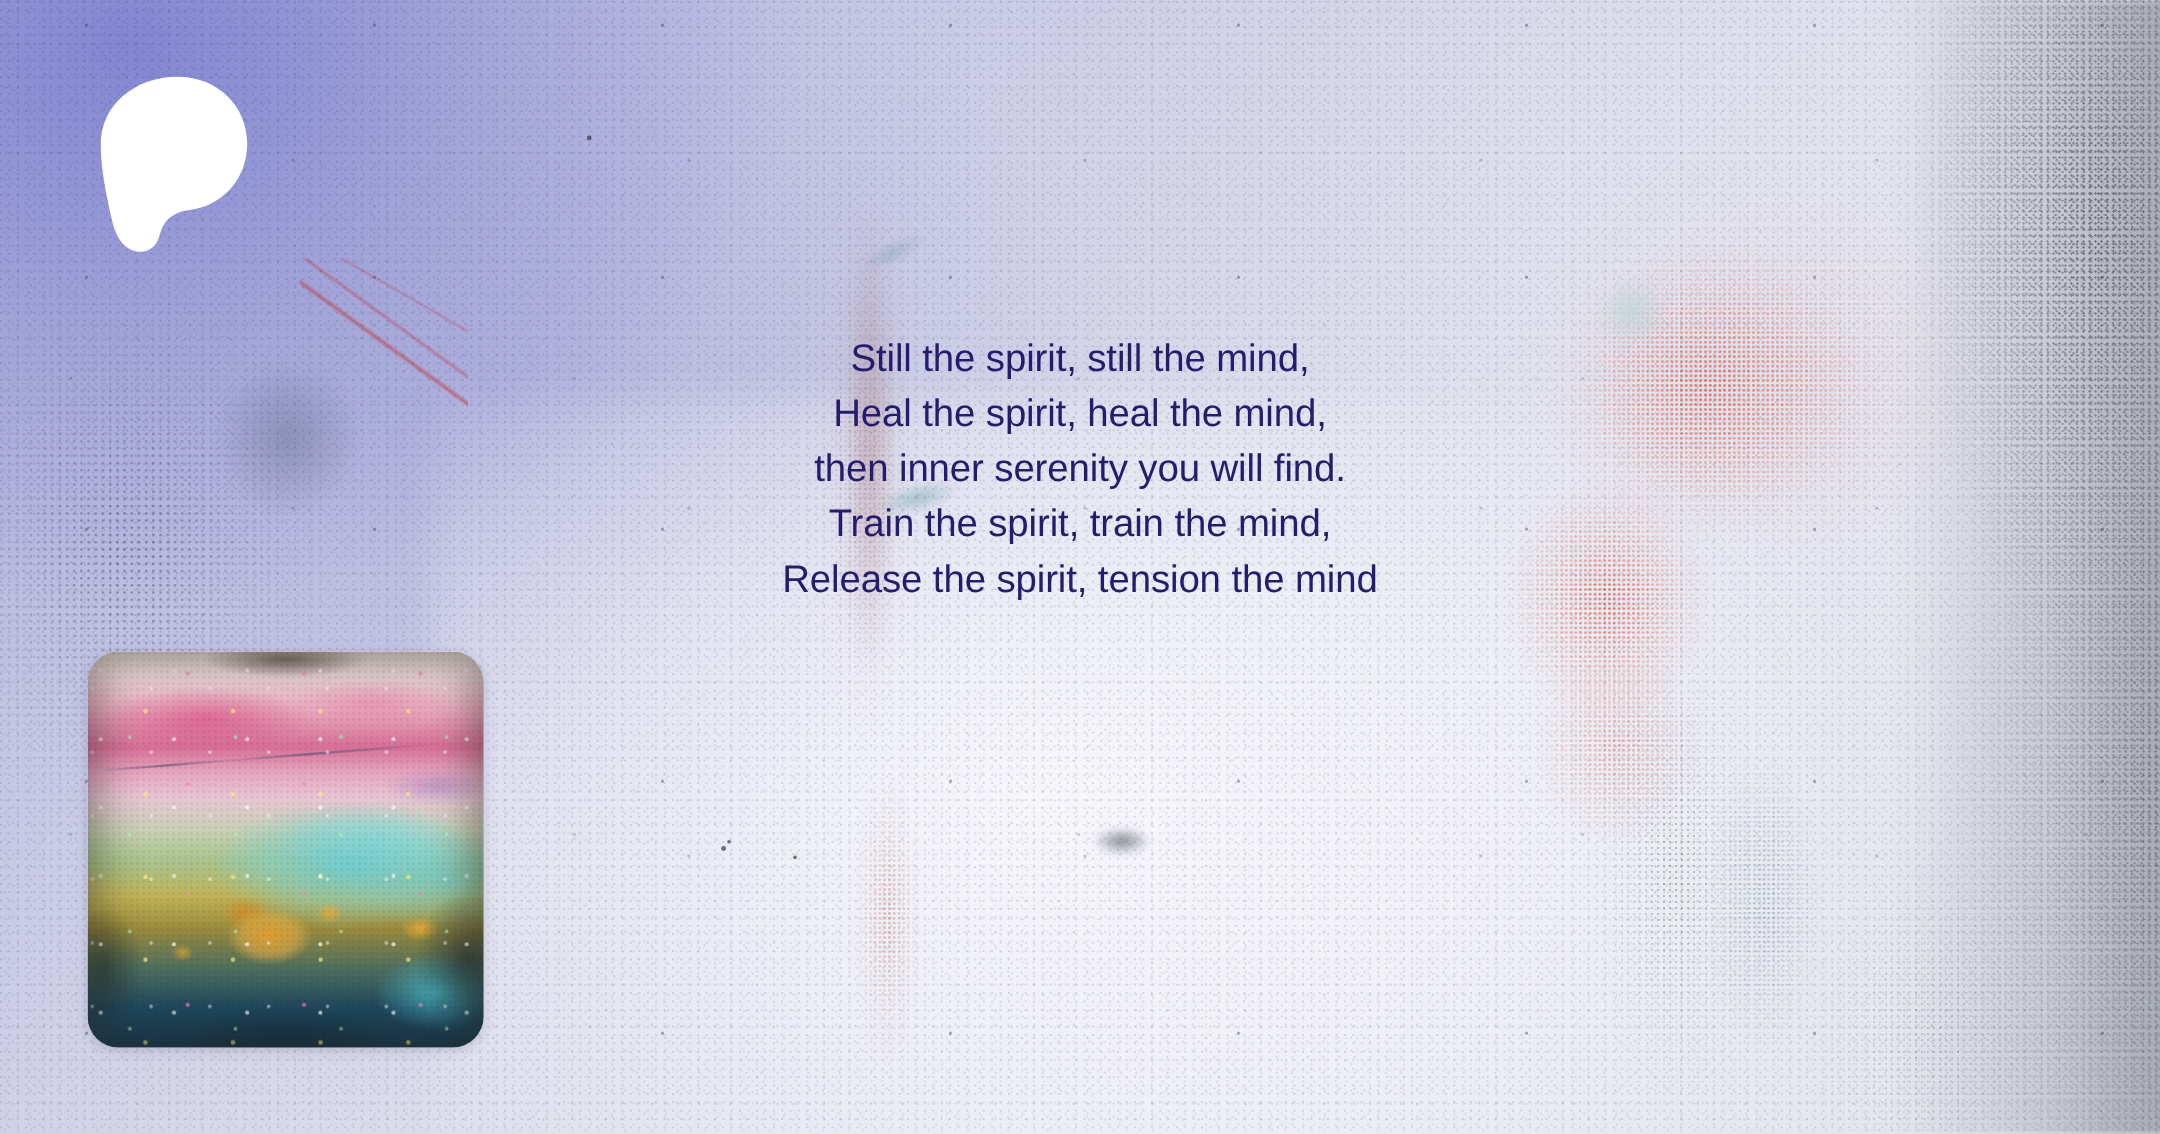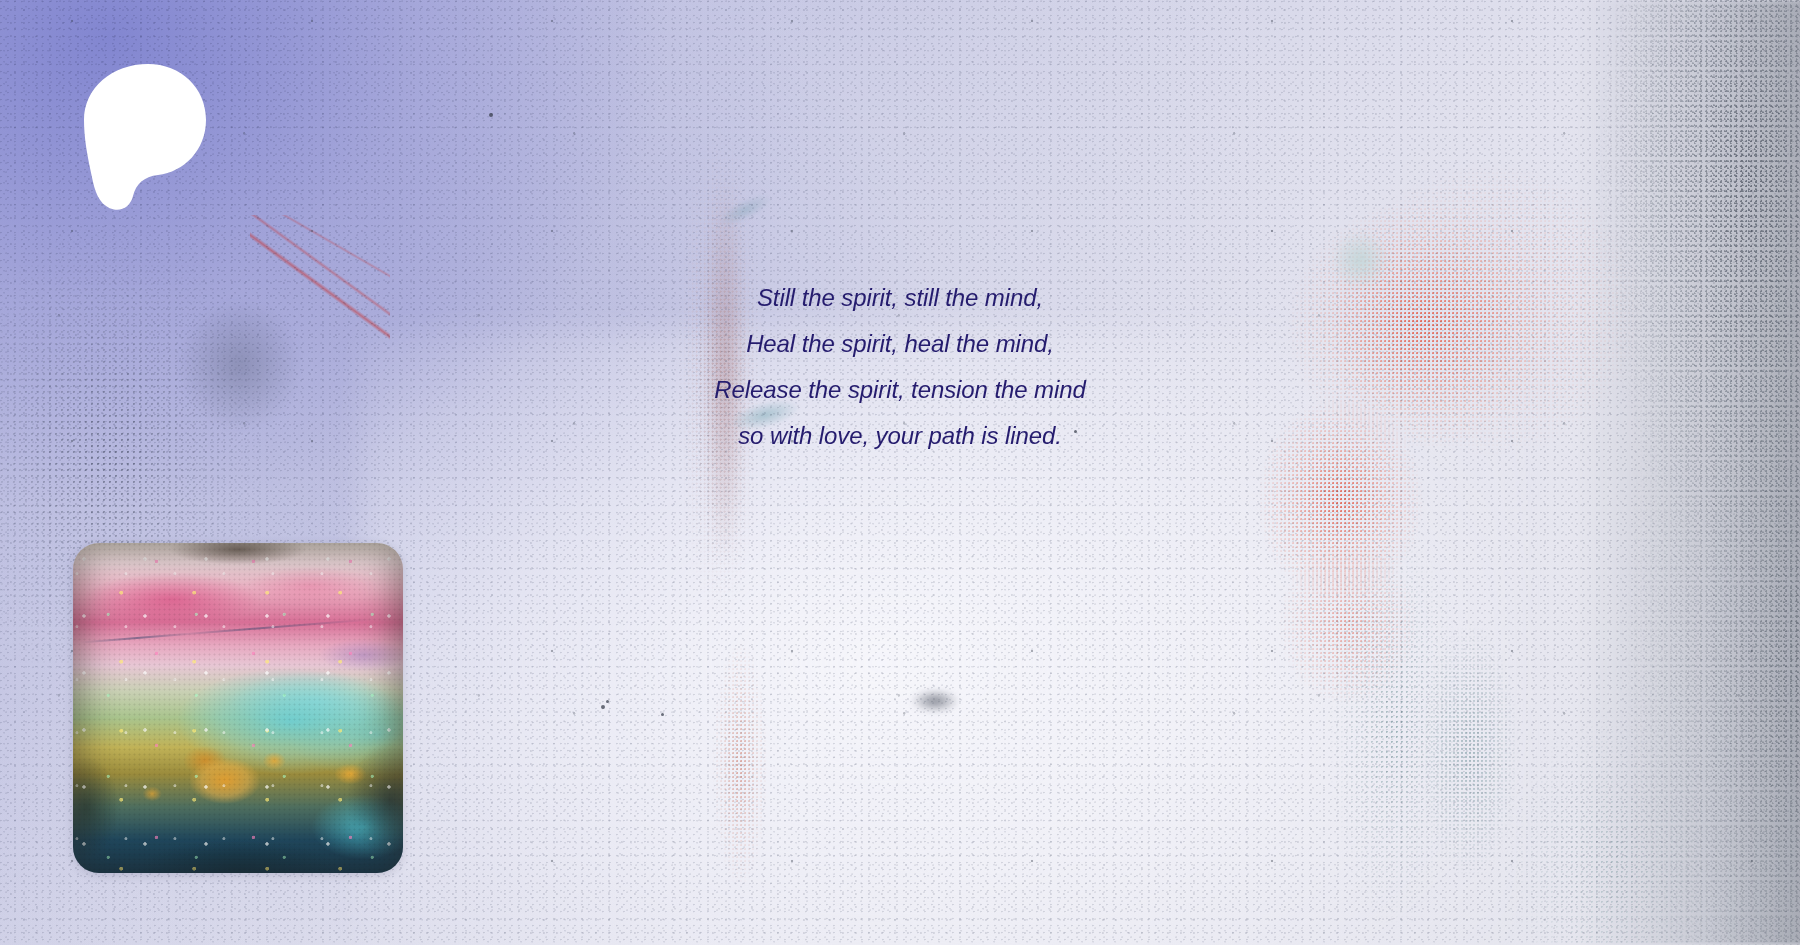--- a/index.html
+++ b/index.html
@@ -260,26 +260,25 @@
     background:linear-gradient(90deg, rgba(60,70,110,0) 0%, rgba(60,70,110,0.55) 18%, rgba(60,70,110,0.1) 34%, rgba(60,70,110,0.5) 56%, rgba(60,70,110,0) 92%);
     transform:rotate(-4.5deg);
   }
 
   
   .poem{
     position:absolute; left:520px; top:275px; width:760px;
     text-align:center;
     color:#251c6e;
     font-family:"Liberation Sans", sans-serif;
-    font-size:24px;
+    font-size:32px;
     line-height:46px;
     font-weight:400;
     letter-spacing:-0.1px;
     white-space:nowrap;
-    font-style:italic;
   }
   .poem-line{ display:block; }
 </style>
 </head>
 <body>
 
 <div id="stage">
 
   <div class="bg-base"></div>
   <div class="wash-white"></div>
@@ -338,17 +337,18 @@
       <div class="art-streak"></div>
       <div class="art-layer art-specks"></div>
       <div class="art-layer art-grain"></div>
       <div class="art-layer art-vignette"></div>
     </div>
   </div>
 
   <div class="poem">
     <span class="poem-line">Still the spirit, still the mind,</span>
     <span class="poem-line">Heal the spirit, heal the mind,</span>
+    <span class="poem-line">then inner serenity you will find.</span>
+    <span class="poem-line">Train the spirit, train the mind,</span>
     <span class="poem-line">Release the spirit, tension the mind</span>
-    <span class="poem-line">so with love, your path is lined.</span>
   </div>
 
 </div>
 
 </body></html>

